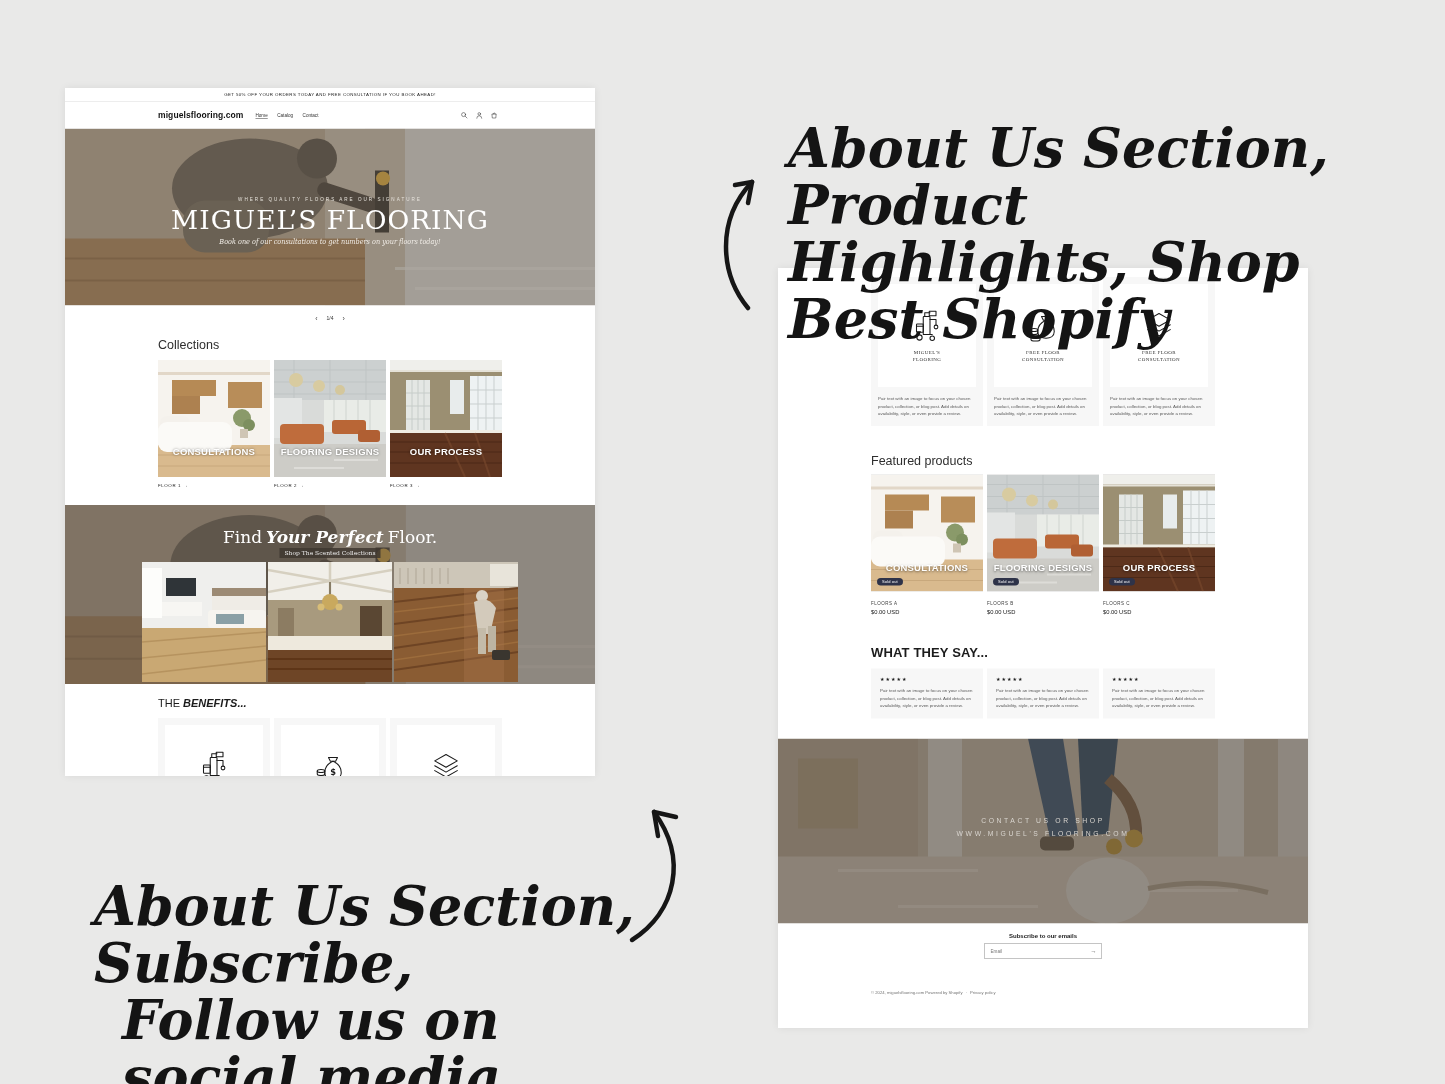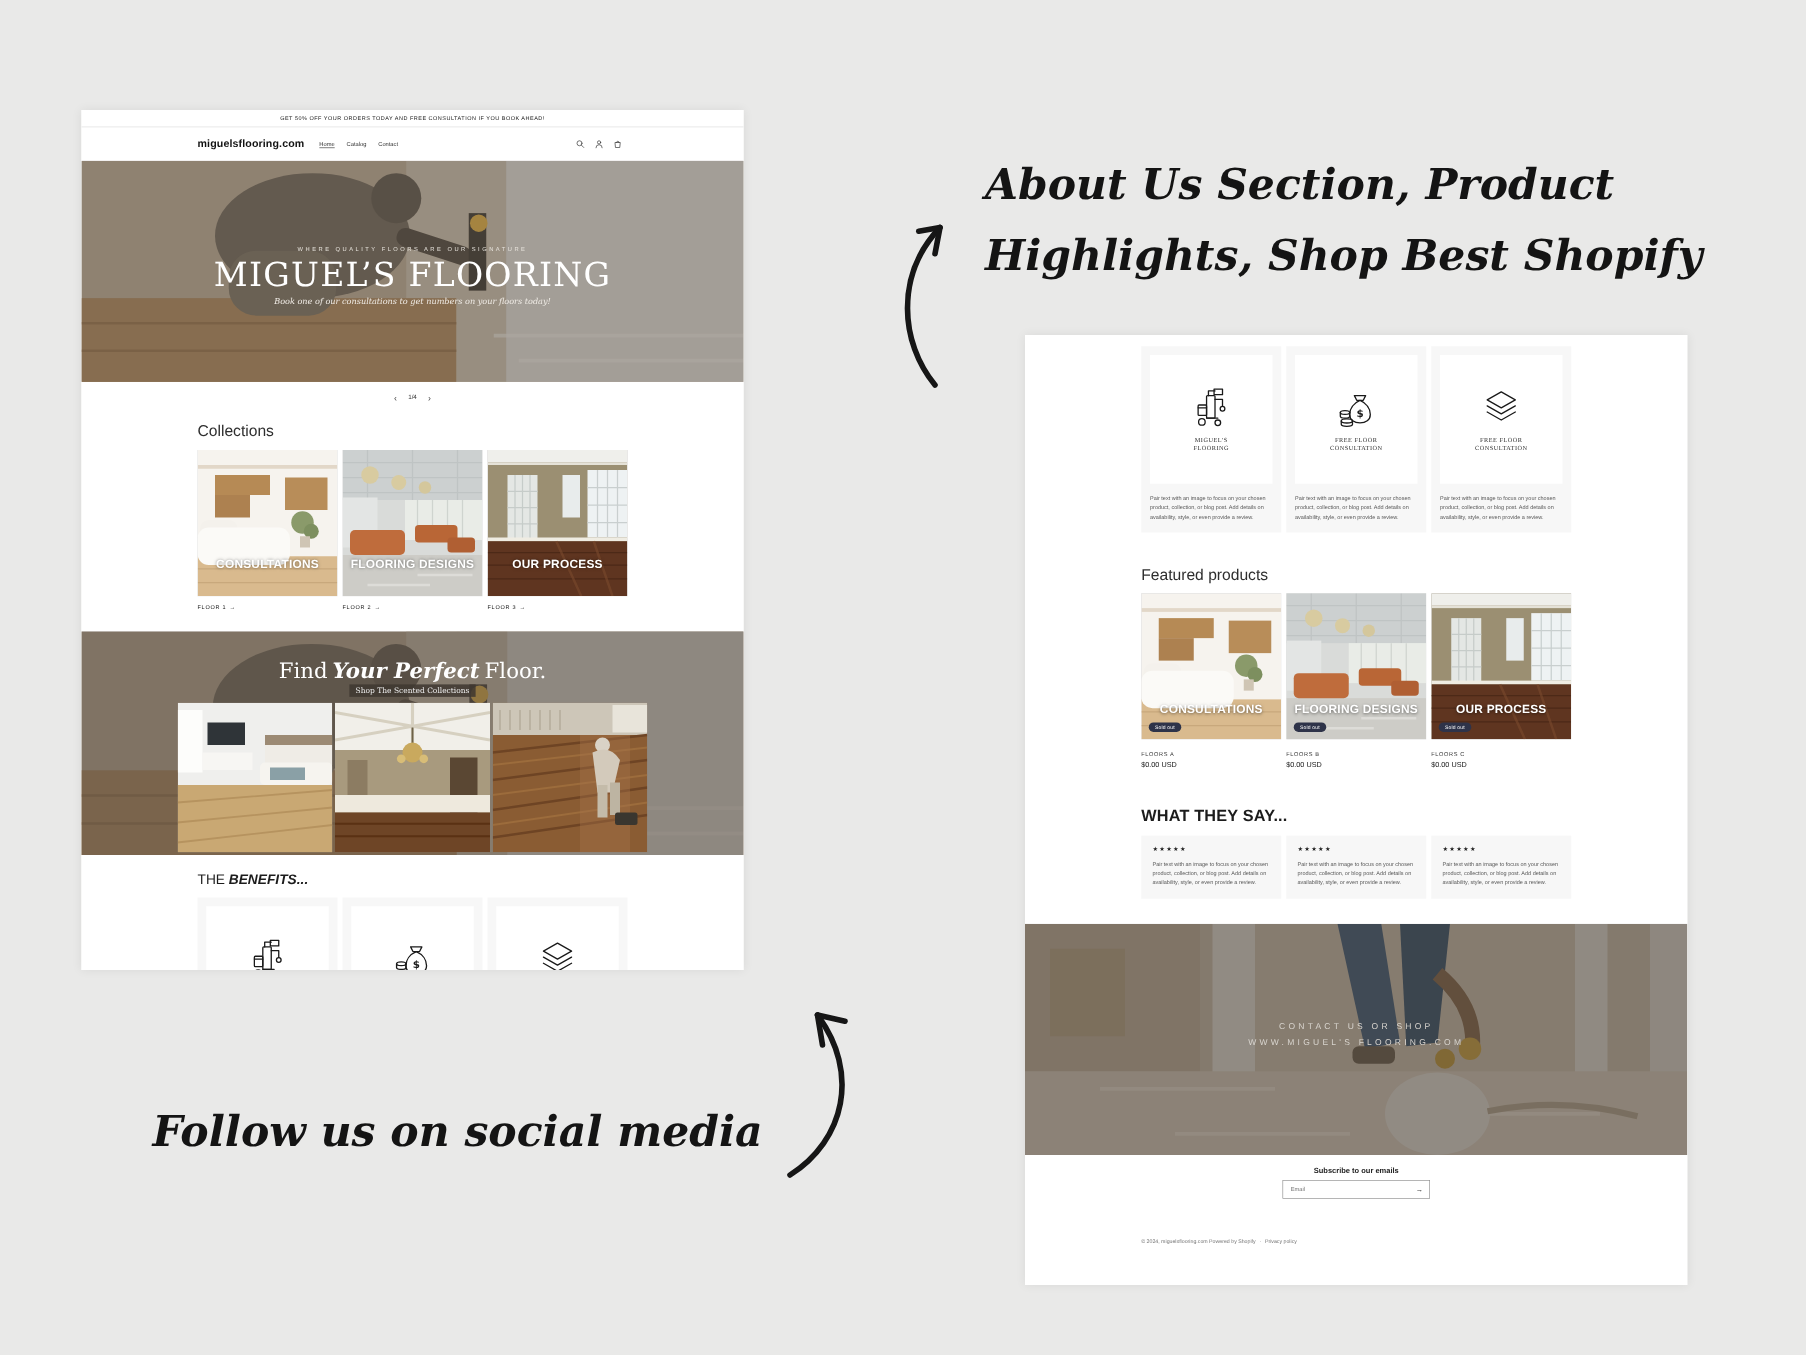--- a/index.html
+++ b/index.html
@@ -5,21 +5,21 @@
   html,body{margin:0;padding:0}
   body{
     width:1445px;height:1084px;position:relative;
     background:#e9e9e8;
     font-family:"Liberation Sans",sans-serif;
     color:#1a1a1a;overflow:hidden;
   }
   
   .page{position:absolute;background:#fff;overflow:hidden;box-shadow:0 0 8px rgba(0,0,0,.07)}
   #left-page{left:65px;top:88px;width:530px;height:688px}
-  #right-page{left:820px;top:268px;width:530px;height:760px}
+  #right-page{left:778px;top:268px;width:530px;height:760px}
   .z2{transform:scale(.5);transform-origin:0 0;width:1060px}
   #left-page .z2{height:1504px}
   #right-page .z2{height:1520px}
   .pw{padding:0 186px}
 
   
   .announce{height:26px;line-height:26px;text-align:center;font-size:8.8px;letter-spacing:.8px;color:#222;border-bottom:2px solid #ededed}
   .hdr{height:52px;display:flex;align-items:center;padding:0 194px 0 186px;border-bottom:1px solid #f2f2f2}
   .logo{font-size:17px;font-weight:600;color:#121212;letter-spacing:.2px}
   .nav{display:flex;gap:19px;margin-left:24px;font-size:9.2px;color:#333}
@@ -81,21 +81,21 @@
   .fb .shade{background:rgba(58,50,44,.5)}
   .fb-text{position:absolute;left:0;right:0;top:152px;text-align:center;color:#d9d5cf;font-size:13.6px;letter-spacing:5.2px;line-height:25px}
   .sub-h{margin-top:18px;text-align:center;font-size:12px;font-weight:bold;color:#222}
   .sub-row{width:236px;height:30px;border:1.5px solid #8a8a8a;margin:8px auto 0;display:flex;align-items:center;padding:0 10px;background:#fff;box-sizing:border-box}
   .sub-row input{border:none;outline:none;flex:1;font-size:9.2px;color:#444;font-family:"Liberation Sans",sans-serif;background:transparent}
   .sub-row .send{font-size:12px;color:#444;cursor:pointer}
   .footer-line{margin-top:62px;font-size:8.4px;color:#757575}
   .footer-line span{margin-right:6px}
 
   
-  .note{position:absolute;font-family:"DejaVu Serif",serif;font-style:italic;font-weight:700;font-size:34px;color:#141414;line-height:57px;letter-spacing:0}
+  .note{position:absolute;font-family:"DejaVu Serif",serif;font-style:italic;font-weight:700;font-size:54px;color:#141414;line-height:57px;letter-spacing:0}
   #note-top{left:788px;top:120px;width:580px}
   #note-bottom{left:94px;top:878px;width:560px}
   #note-bottom .l2{margin-left:28px}
   .arrow-svg{position:absolute}
   .arrow-svg path{fill:none;stroke:#161616;stroke-width:4.5;stroke-linecap:round;stroke-linejoin:round}
   #defs-holder{position:absolute;width:0;height:0;overflow:hidden}
   .bicon path,.bicon rect,.bicon circle,.bicon ellipse{fill:none;stroke:#1a1a1a;stroke-width:1.4;stroke-linejoin:round;stroke-linecap:round}
   .hic path,.hic circle,.hic line{fill:none;stroke:#333;stroke-width:1.1;stroke-linecap:round}
 </style>
 </head>
@@ -522,20 +522,21 @@
     <span>© 2024, miguelsflooring.com Powered by Shopify</span><span>·</span><span>Privacy policy</span>
   </div>
  </div>
 </div>
 
 <div class="note" id="note-top">
   <div>About Us Section, Product</div>
   <div>Highlights, Shop Best Shopify</div>
 </div>
 <div class="note" id="note-bottom">
+  <div>About Us Section, Subscribe,</div>
   <div class="l2">Follow us on social media</div>
 </div>
 <svg class="arrow-svg" style="left:712px;top:162px" width="70" height="150" viewBox="0 0 70 150">
   <path d="M36 146 C8 112 4 58 40 20"></path>
   <path d="M40 20 L23 23 M40 20 L36 41"></path>
 </svg>
 <svg class="arrow-svg" style="left:618px;top:800px" width="80" height="145" viewBox="0 0 80 145">
   <path d="M14 140 C58 112 70 58 36 12"></path>
   <path d="M36 12 L58 17 M36 12 L40 36"></path>
 </svg>

